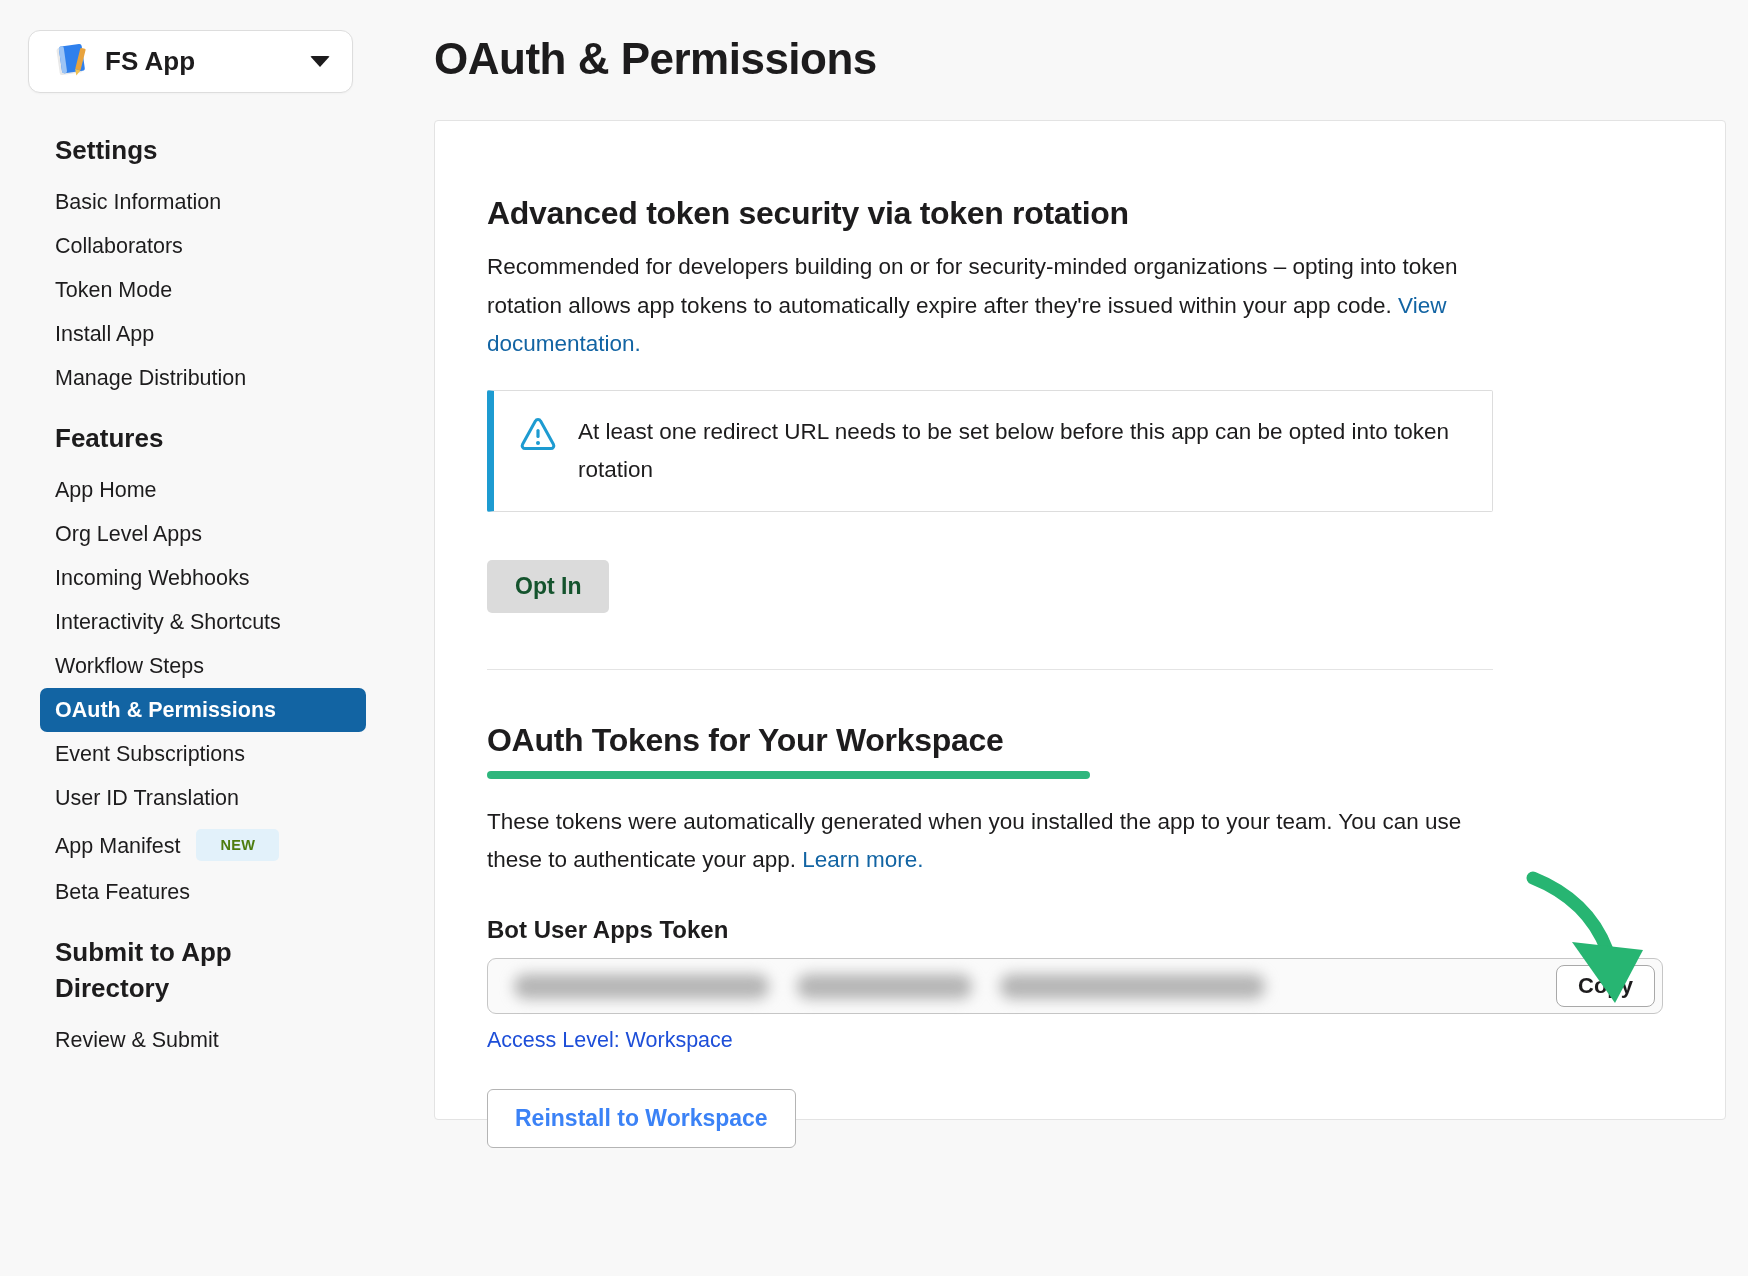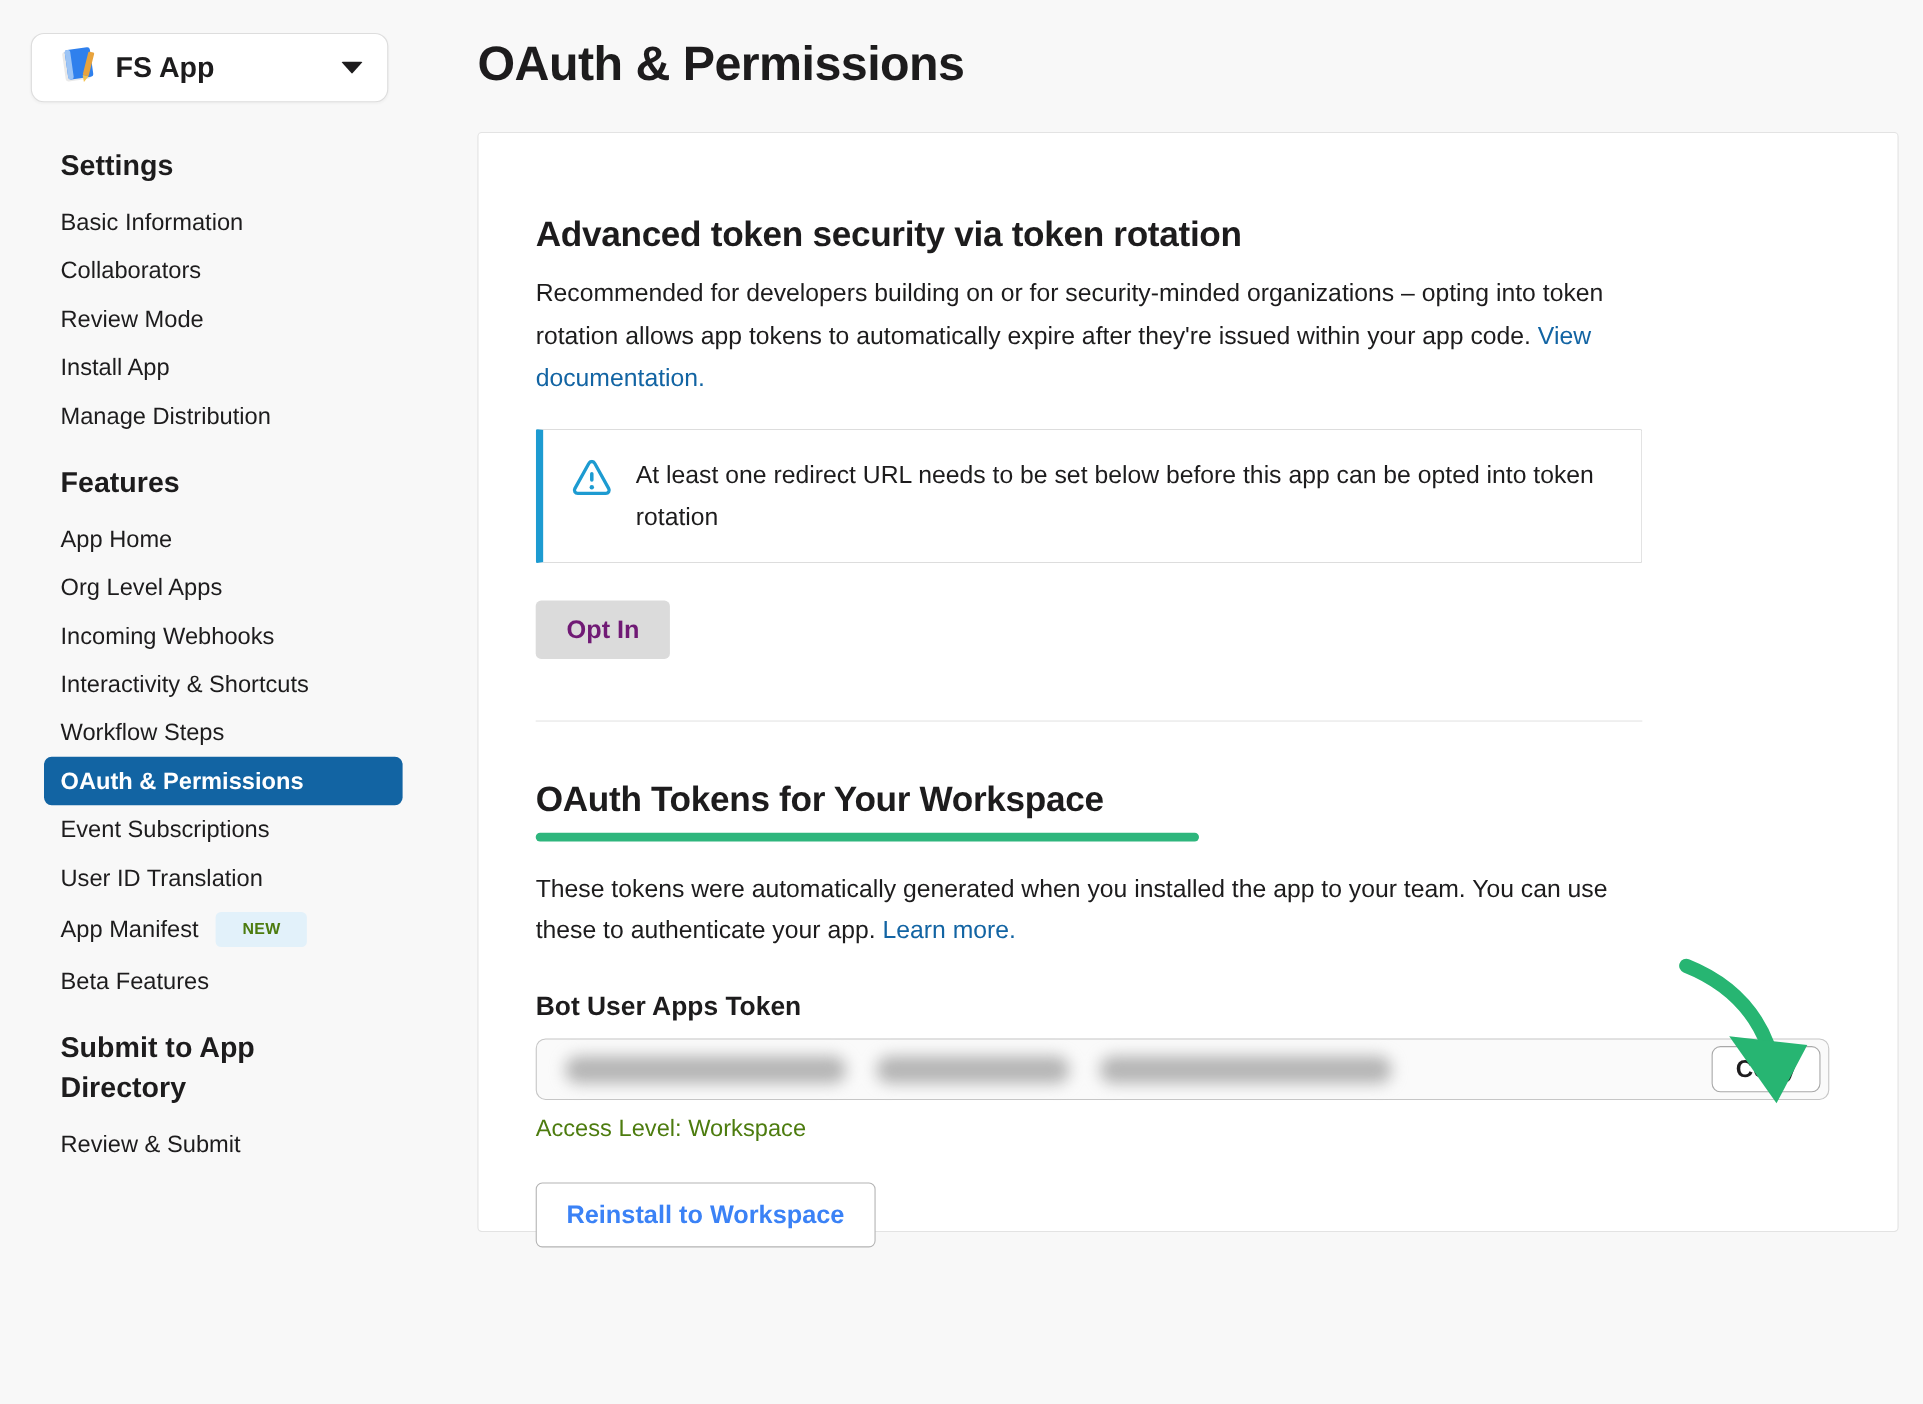--- a/index.html
+++ b/index.html
@@ -40,21 +40,21 @@
   .body-text{ margin-top:16px; width:1004px; font-size:22.5px; line-height:38.5px; color:#1d1c1d;}
   .link{ color:#1264a3; text-decoration:none; cursor:pointer; }
   .warning-box{
     margin-top:26px; width:1006px; background:#fff;
     border:1px solid #ddd; border-left:7px solid #1d9bd1; border-radius:2px;
     padding:22px 26px; display:flex; gap:22px; align-items:flex-start;
   }
   .warning-text{ font-size:22.5px; line-height:38px; max-width:880px; }
   .warning-glyph{ flex-shrink:0; margin-top:5px; }
   .btn-optin{
-    margin-top:34px; display:inline-block; background:#dbdbdb; color:#701a75;
+    margin-top:48px; display:inline-block; background:#dbdbdb; color:#14532d;
     font-size:23px; font-weight:700; padding:13px 28px; border:none; border-radius:5px; cursor:pointer;
   }
   .divider{ margin-top:56px; width:1006px; border:none; border-top:1px solid #e4e4e4; }
   .h2-green{ margin-top:52px; }
   .green-underline{ width:603px; height:8px; background:#2eb67d; border-radius:4px; margin-top:12px; }
   .tokens-text{ margin-top:24px; }
   .bot-token-label{ margin-top:36px; font-size:24px; font-weight:700; }
   .token-field{
     margin-top:14px; width:1176px; height:56px; position:relative;
     background:#fafafa; border:1px solid #c6c6c6; border-radius:9px; cursor:text;
@@ -63,21 +63,21 @@
   .token-blur i{ display:block; height:25px; border-radius:12px; background:#9d9d9d; opacity:.75;}
   .token-blur i:nth-child(1){ width:255px; }
   .token-blur i:nth-child(2){ width:175px; }
   .token-blur i:nth-child(3){ width:265px; }
   .btn-copy{
     position:absolute; right:7px; top:6px; height:42px; padding:0 21px;
     background:#fff; border:1.5px solid #a9a9a9; border-radius:8px;
     font-family:inherit; font-size:22px; font-weight:700; color:#1d1c1d;
     display:flex; align-items:center; cursor:pointer;
   }
-  .access-level{ margin-top:14px; font-size:21.5px; color:#4d7c0f; }
+  .access-level{ margin-top:14px; font-size:21.5px; color:#1d4ed8; }
   .btn-reinstall{
     margin-top:36px; display:inline-block; background:#fff; color:#3b82f6;
     border:1px solid #b4b4b4; border-radius:6px; padding:15px 27px;
     font-family:inherit; font-size:23px; font-weight:700; cursor:pointer;
   }
   .green-arrow{ position:absolute; left:1495px; top:858px; pointer-events:none; z-index:5; }
 </style>
 </head>
 <body>
 
@@ -96,21 +96,21 @@
     </svg>
   </span>
   <span class="app-label">FS App</span>
   <span class="caret"></span>
 </div>
 
 <nav class="nav">
   <div class="nav-heading">Settings</div>
   <div class="nav-item">Basic Information</div>
   <div class="nav-item">Collaborators</div>
-  <div class="nav-item">Review Mode</div>
+  <div class="nav-item">Token Mode</div>
   <div class="nav-item">Install App</div>
   <div class="nav-item">Manage Distribution</div>
 
   <div class="nav-heading">Features</div>
   <div class="nav-item">App Home</div>
   <div class="nav-item">Org Level Apps</div>
   <div class="nav-item">Incoming Webhooks</div>
   <div class="nav-item">Interactivity &amp; Shortcuts</div>
   <div class="nav-item">Workflow Steps</div>
   <div class="nav-item selected">OAuth &amp; Permissions</div>

